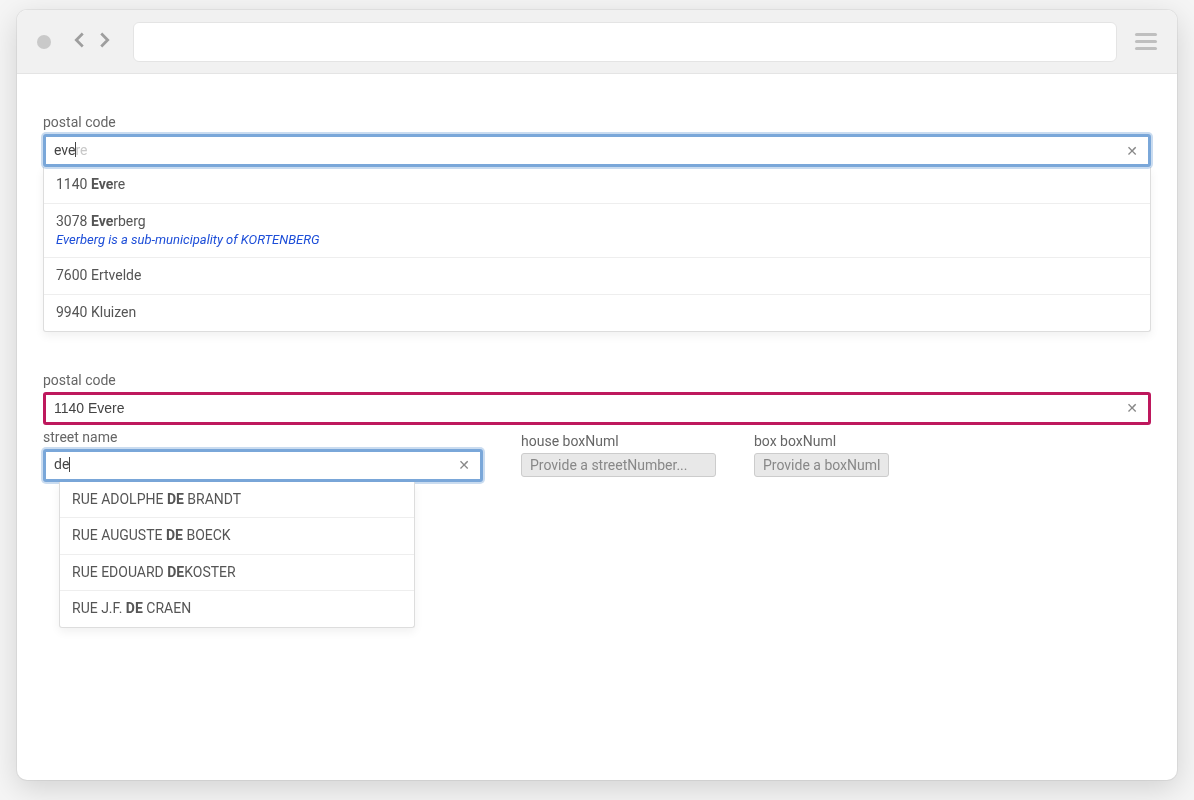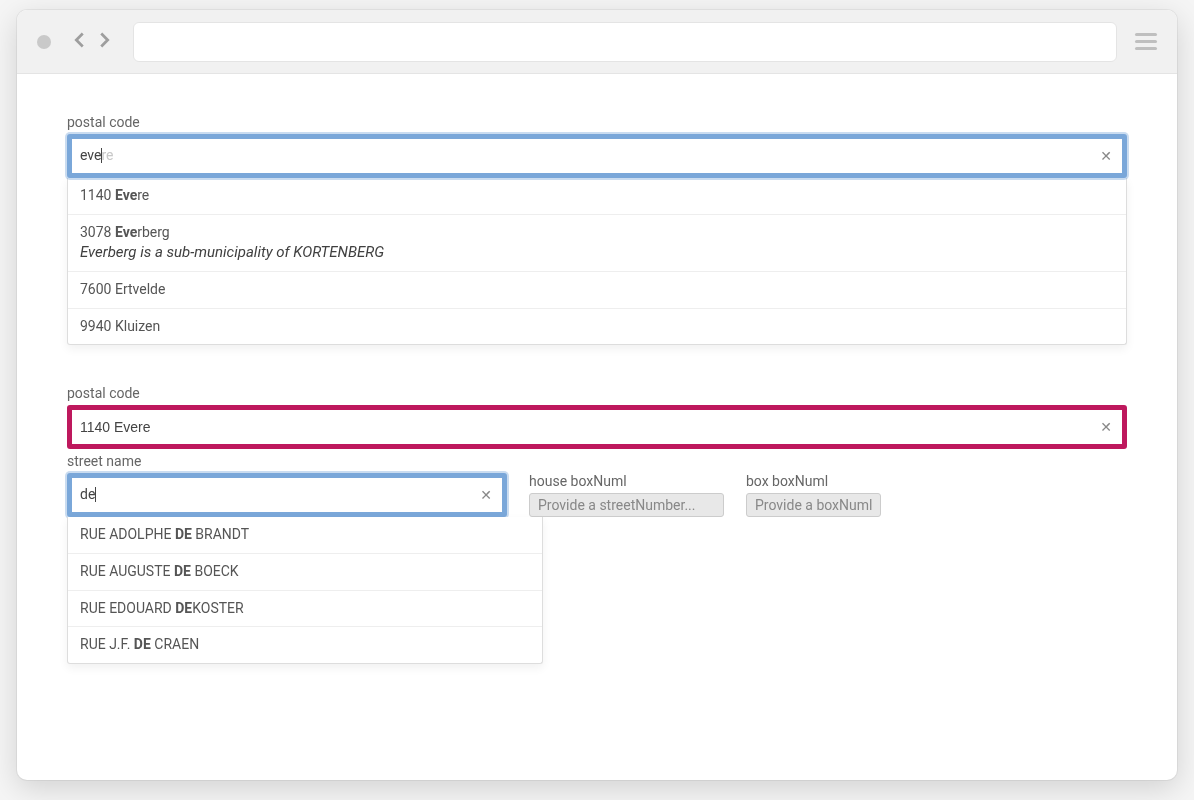--- a/index.html
+++ b/index.html
@@ -42,40 +42,40 @@
     flex: 1;
     height: 40px;
     background: #fff;
     border-radius: 6px;
     border: 1px solid #e4e4e4;
   }
   .hamburger { display:flex; flex-direction:column; gap:4px; cursor:pointer;}
   .hamburger span { width:22px; height:3px; background:#bfbfbf; border-radius:2px; }
 
   .content {
-    padding: 40px 50px;
+    padding: 40px 26px;
     color: #555;
     font-size: 14px;
   }
 
   .form-group { margin-bottom: 40px; }
   .label {
     font-size: 14px;
     color: #666;
     margin-bottom: 4px;
   }
 
   .input-wrap {
     position: relative;
     display: flex;
     align-items: center;
     background: #fff;
-    border: 5px solid #be185d;
+    border: 3px solid #be185d;
     border-radius: 3px;
-    height: 44px;
+    height: 33px;
   }
   .input-wrap.focused {
     border-color: #7aa7d9;
     box-shadow: 0 0 0 2px rgba(122,167,217,0.4);
   }
   .input-wrap input {
     border: none;
     outline: none;
     flex: 1;
     padding: 0 8px;
@@ -134,39 +134,39 @@
     padding: 8px 12px;
     font-size: 14px;
     color: #555;
     border-bottom: 1px solid #eee;
     cursor: pointer;
     line-height: 1.4;
   }
   .dropdown .item:last-child { border-bottom: none; }
   .dropdown .item .sub {
     font-style: italic;
-    color: #404040;
-    font-size: 15px;
+    color: #1d4ed8;
+    font-size: 13px;
   }
   .dropdown .item b { font-weight: bold; }
 
   .row {
     display: flex;
-    gap: 22px;
-    align-items: flex-end;
+    gap: 38px;
+    align-items: center;
   }
   .col-street { flex: 0 0 440px; position: relative; }
   .col-house { flex: 0 0 195px; }
   .col-box { flex: 0 0 130px; }
 
   .street-dropdown {
     position: absolute;
     top: 100%;
-    left: 0;
-    width: 476px;
+    left: 16px;
+    width: 356px;
     z-index: 2;
   }
   .field-spacer { height: 4px; }
 </style>
 </head>
 <body>
 
 <div class="window">
   <div class="titlebar">
     <div class="traffic-dot"></div>

